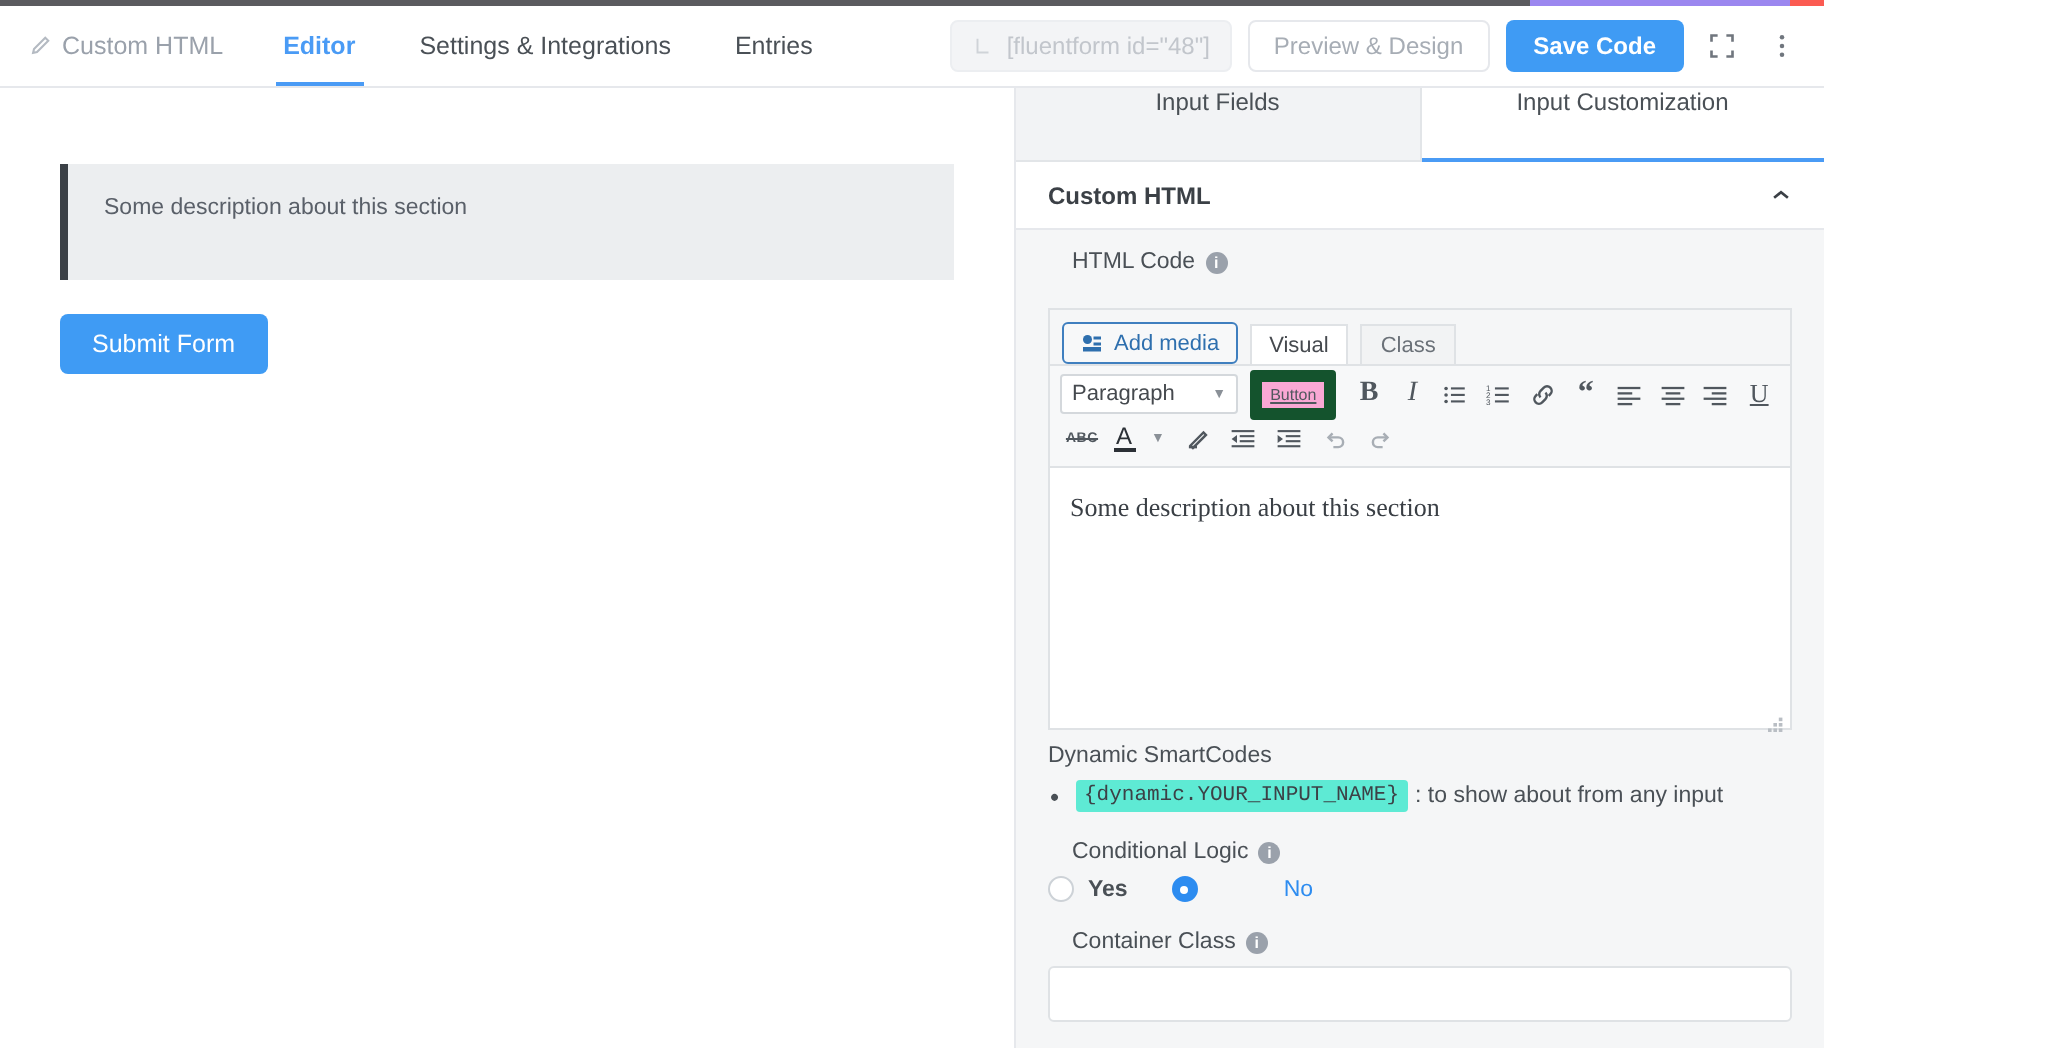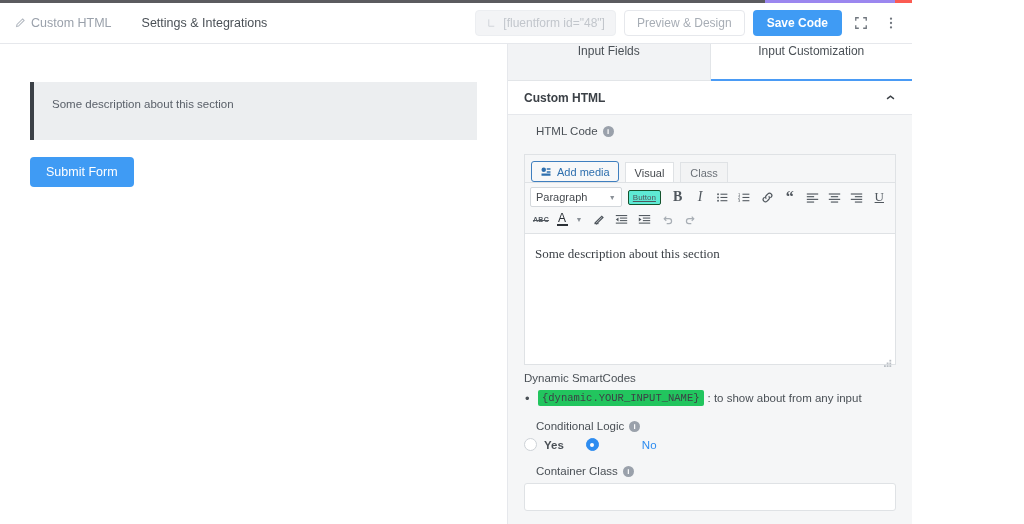--- a/index.html
+++ b/index.html
@@ -180,21 +180,21 @@
   .tb-btn svg { display: block; }
   .tb-select {
     display: flex; align-items: center; justify-content: space-between;
     width: 94px; height: 20px; background: #ffffff;
     border: 1px solid #d4d8dc; border-radius: 2px;
     font-size: 11px; color: #45494e; padding: 0 5px; margin-right: 5px;
     cursor: pointer;
   }
   .tb-select .caret { font-size: 7px; color: #8a9097; }
   .tb-button-tag {
-    border: 1px solid #14532d; border-radius: 2px; background: #5eead4;
+    border: 6px solid #14532d; border-radius: 2px; background: #f9a8d4;
     font-size: 8px; color: #50575e; padding: 2px 4px; margin-right: 5px;
     cursor: pointer;
     text-decoration: underline;
   }
   .tb-colorA {
     display: flex; align-items: flex-end; font-size: 12px; color: #2b3036;
     border-bottom: 2px solid #2b3036; line-height: 11px;
     height: 14px; width: 11px; justify-content: center; cursor: pointer;
   }
 
@@ -215,21 +215,21 @@
   .smart-list { list-style: none; padding-left: 14px; }
   .smart-item {
     font-size: 11.5px; color: #4a5056; display: flex;
     align-items: center; gap: 4px; position: relative;
   }
   .smart-item::before {
     content: "•"; position: absolute; left: -13px; color: #4a5056; font-size: 13px;
   }
   .code-chip {
     font-family: "Liberation Mono", monospace;
-    background: #22c55e; color: #3c4146;
+    background: #5eead4; color: #3c4146;
     padding: 2px 4px; font-size: 10.5px; border-radius: 2px;
   }
 
   .radio-row { display: flex; align-items: center; gap: 22px; margin-top: 2px; }
   .radio-item { display: flex; align-items: center; gap: 7px; cursor: pointer; }
   .radio-dot {
     width: 13px; height: 13px; border-radius: 50%;
     border: 1px solid #cdd2d7; background: #ffffff;
   }
   .radio-item.selected .radio-dot {
@@ -264,22 +264,28 @@
   <div class="topbar">
     <div class="nav-left">
       <div class="formname">
         <span class="pencil-icon">
           <svg viewBox="0 0 16 16" width="12" height="12" fill="none" stroke="currentColor" stroke-width="1.4">
             <path d="M11.5 2.5l2 2L6 12l-2.6.6L4 10z"></path>
           </svg>
         </span>
         <span>Custom HTML</span>
       </div>
+      <div class="navtab active">
+        <span>Editor</span>
+      </div>
       <div class="navtab">
         <span>Settings &amp; Integrations</span>
+      </div>
+      <div class="navtab">
+        <span>Entries</span>
       </div>
     </div>
 
     <div class="topbar-right">
       <div class="shortcode">
         <span class="copy-icon">
           <svg viewBox="0 0 16 16" width="11" height="11" fill="none" stroke="currentColor" stroke-width="1.4">
             <path d="M4 2v10h8"></path>
           </svg>
         </span>

